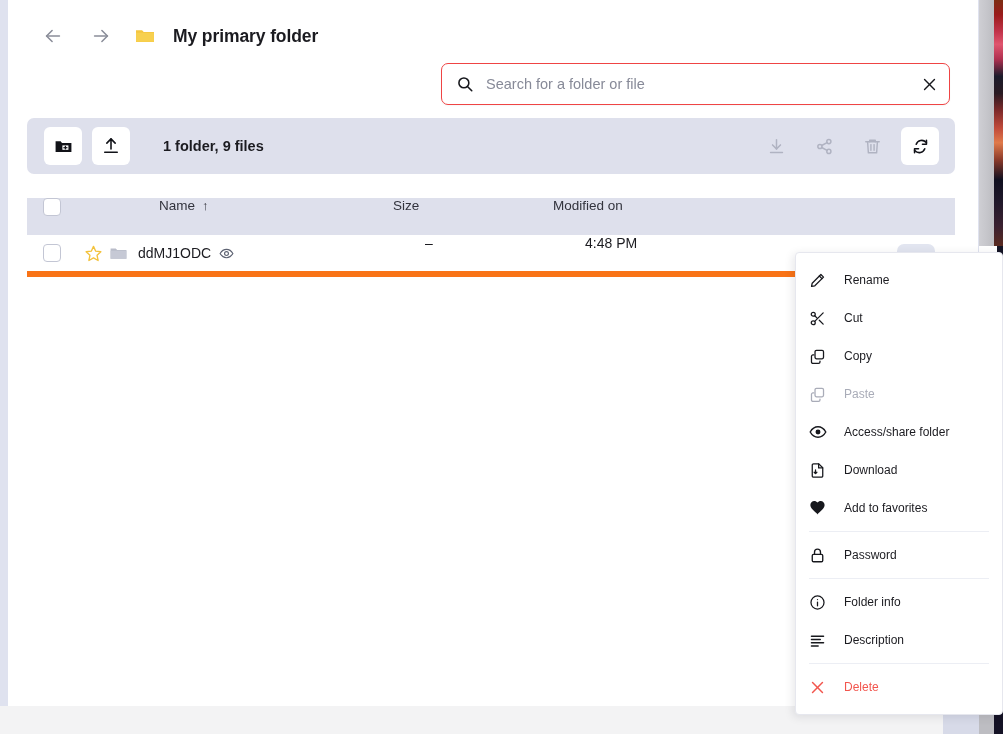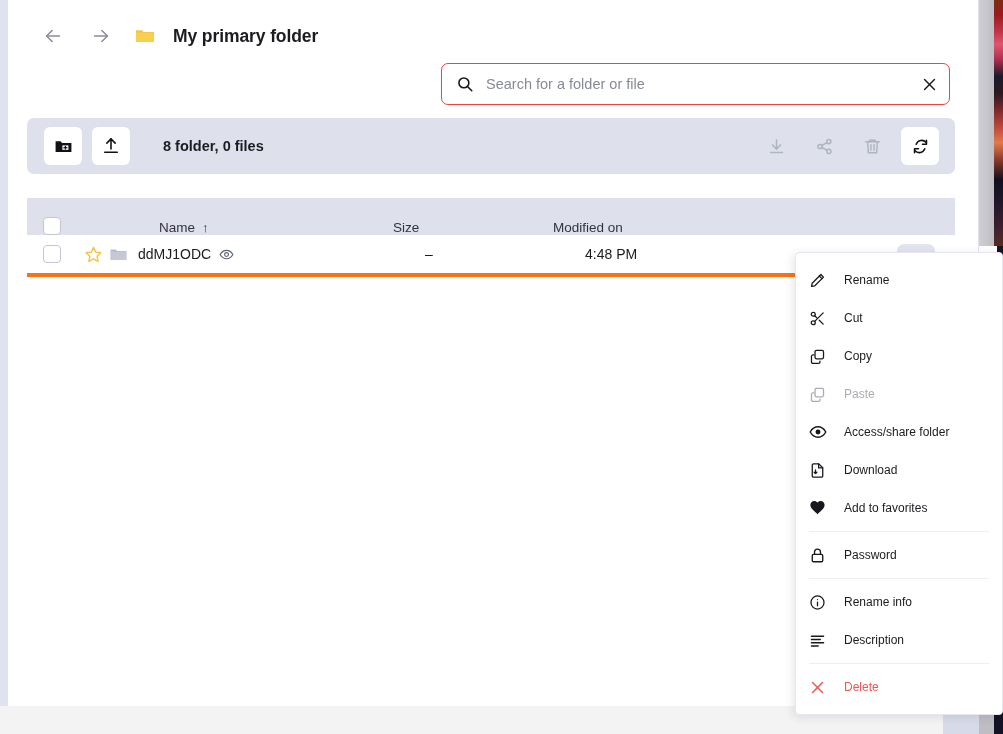--- a/index.html
+++ b/index.html
@@ -144,27 +144,27 @@
     display: flex; align-items: center; gap: 10px;
   }
 
   
   .table {
     position: absolute; left: 19px; top: 198px;
     width: 928px;
   }
   .thead {
     height: 37px; background: #dee0ec;
-    display: flex; align-items: flex-end;
+    display: flex; align-items: flex-start;
     font-size: 13.5px; color: #32333d;
   }
   .tbody-row {
     height: 42px; background: #ffffff;
-    display: flex; align-items: center;
-    border-bottom: 4px solid #f97316;
+    display: flex; 
+    border-bottom: 6px solid #f97316;
     font-size: 14px; color: #1b1b20;
   }
   .col-check { width: 50px; display:flex; align-items:center; justify-content:center; }
   .col-star  { width: 32px; display:flex; align-items:center; justify-content:center; }
   .col-name  { flex: 0 0 316px; display:flex; align-items:center; }
   .col-name.head { padding-left: 82px; }
   .col-size  { flex: 0 0 160px; }
   .col-mod   { flex: 1; }
 
   .cbox {
@@ -281,21 +281,21 @@
             <rect x="11.8" y="12.8" width="5.2" height="1.5" fill="#111218"></rect>
           </svg>
         </div>
         <div class="tb-btn light">
           <svg width="20" height="20" viewBox="0 0 24 24" fill="none" stroke="#111218" stroke-width="1.9" stroke-linecap="round" stroke-linejoin="round">
             <line x1="12" y1="3.5" x2="12" y2="15.5"></line>
             <polyline points="7 8.5 12 3.5 17 8.5"></polyline>
             <line x1="4.5" y1="19.5" x2="19.5" y2="19.5"></line>
           </svg>
         </div>
-        <div class="tb-count">8 folder, 0 files</div>
+        <div class="tb-count">1 folder, 9 files</div>
       </div>
 
       <div class="tb-right">
         <div class="tb-btn ghost">
           <svg width="19" height="19" viewBox="0 0 24 24" fill="none" stroke="#b0b3c2" stroke-width="1.9" stroke-linecap="round" stroke-linejoin="round">
             <line x1="12" y1="3.5" x2="12" y2="15"></line>
             <polyline points="7 10 12 15 17 10"></polyline>
             <line x1="4.5" y1="19.5" x2="19.5" y2="19.5"></line>
           </svg>
         </div>
@@ -466,21 +466,21 @@
     <div class="ctx-sep"></div>
 
     <div class="ctx-item">
       <span class="ci-ico">
         <svg width="17" height="17" viewBox="0 0 24 24" fill="none" stroke="#17181d" stroke-width="1.8" stroke-linecap="round" stroke-linejoin="round">
           <circle cx="12" cy="12" r="9.2"></circle>
           <line x1="12" y1="11.4" x2="12" y2="16.6"></line>
           <circle cx="12" cy="7.9" r="0.9" fill="#17181d" stroke="none"></circle>
         </svg>
       </span>
-      <span>Rename info</span>
+      <span>Folder info</span>
     </div>
 
     <div class="ctx-item">
       <span class="ci-ico">
         <svg width="17" height="17" viewBox="0 0 24 24" fill="none" stroke="#17181d" stroke-width="1.9" stroke-linecap="round">
           <line x1="3.4" y1="6" x2="20.6" y2="6"></line>
           <line x1="3.4" y1="10.6" x2="16" y2="10.6"></line>
           <line x1="3.4" y1="15.2" x2="20.6" y2="15.2"></line>
           <line x1="3.4" y1="19.8" x2="13" y2="19.8"></line>
         </svg>

